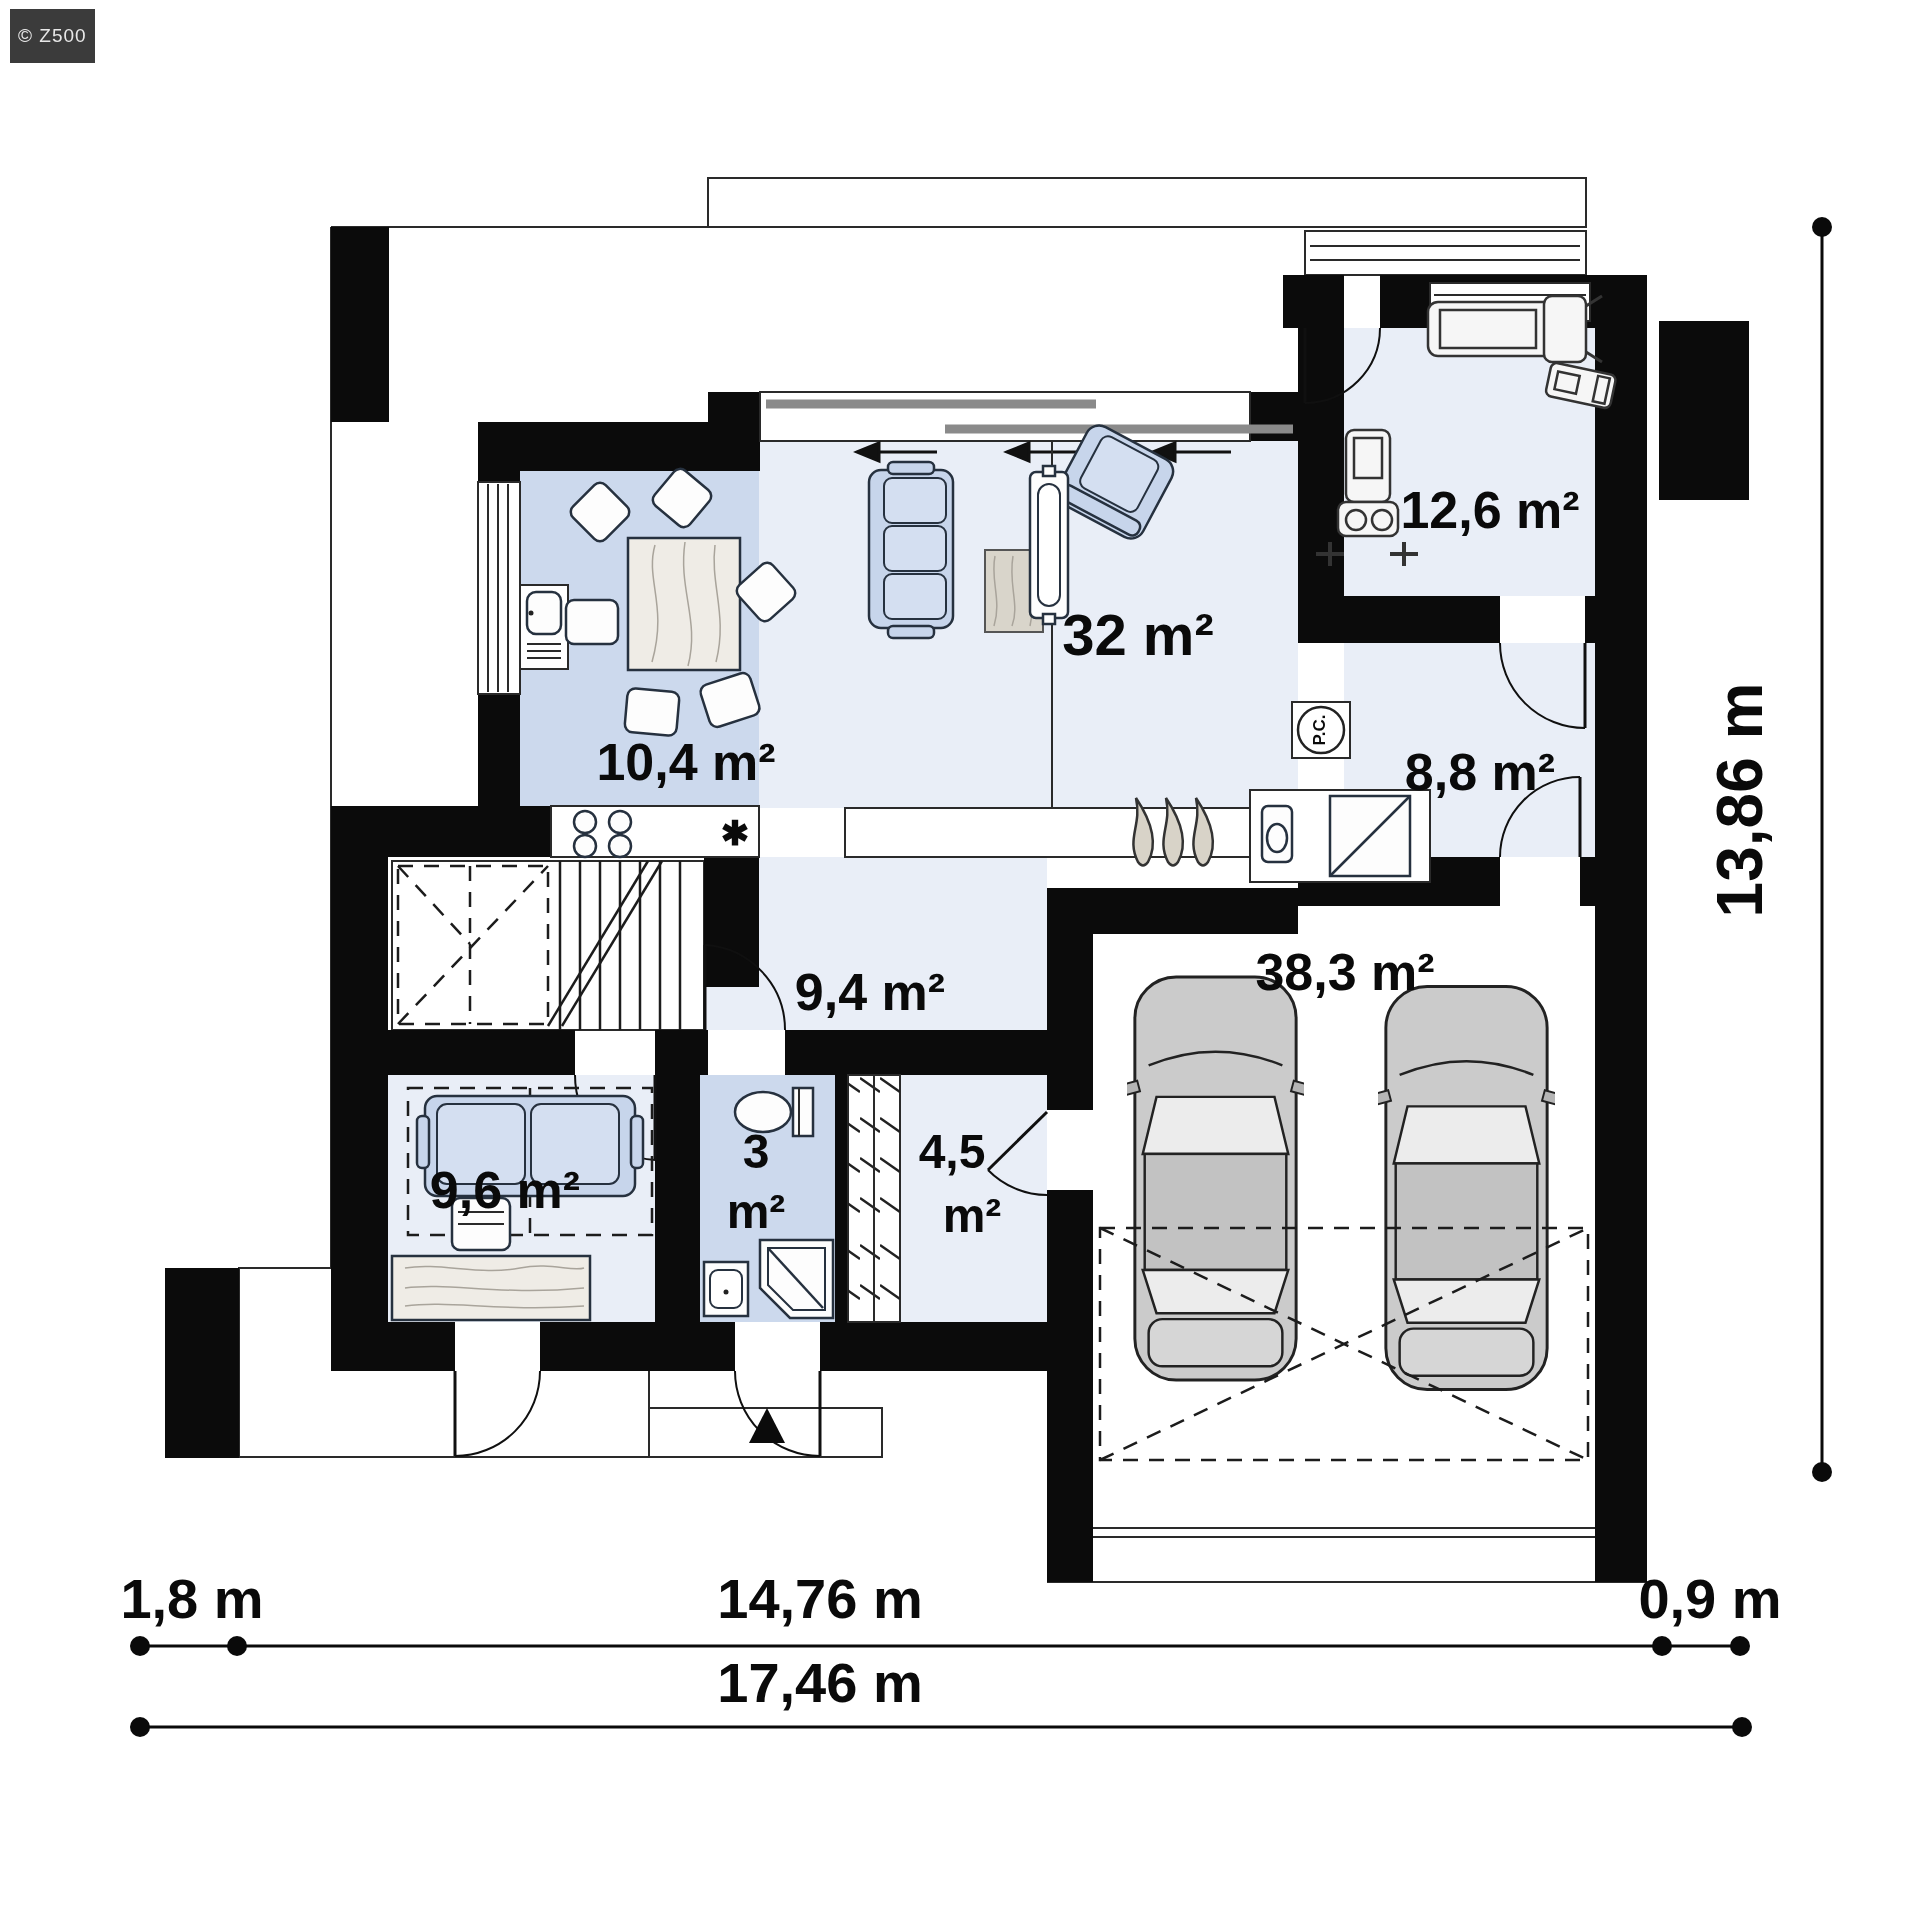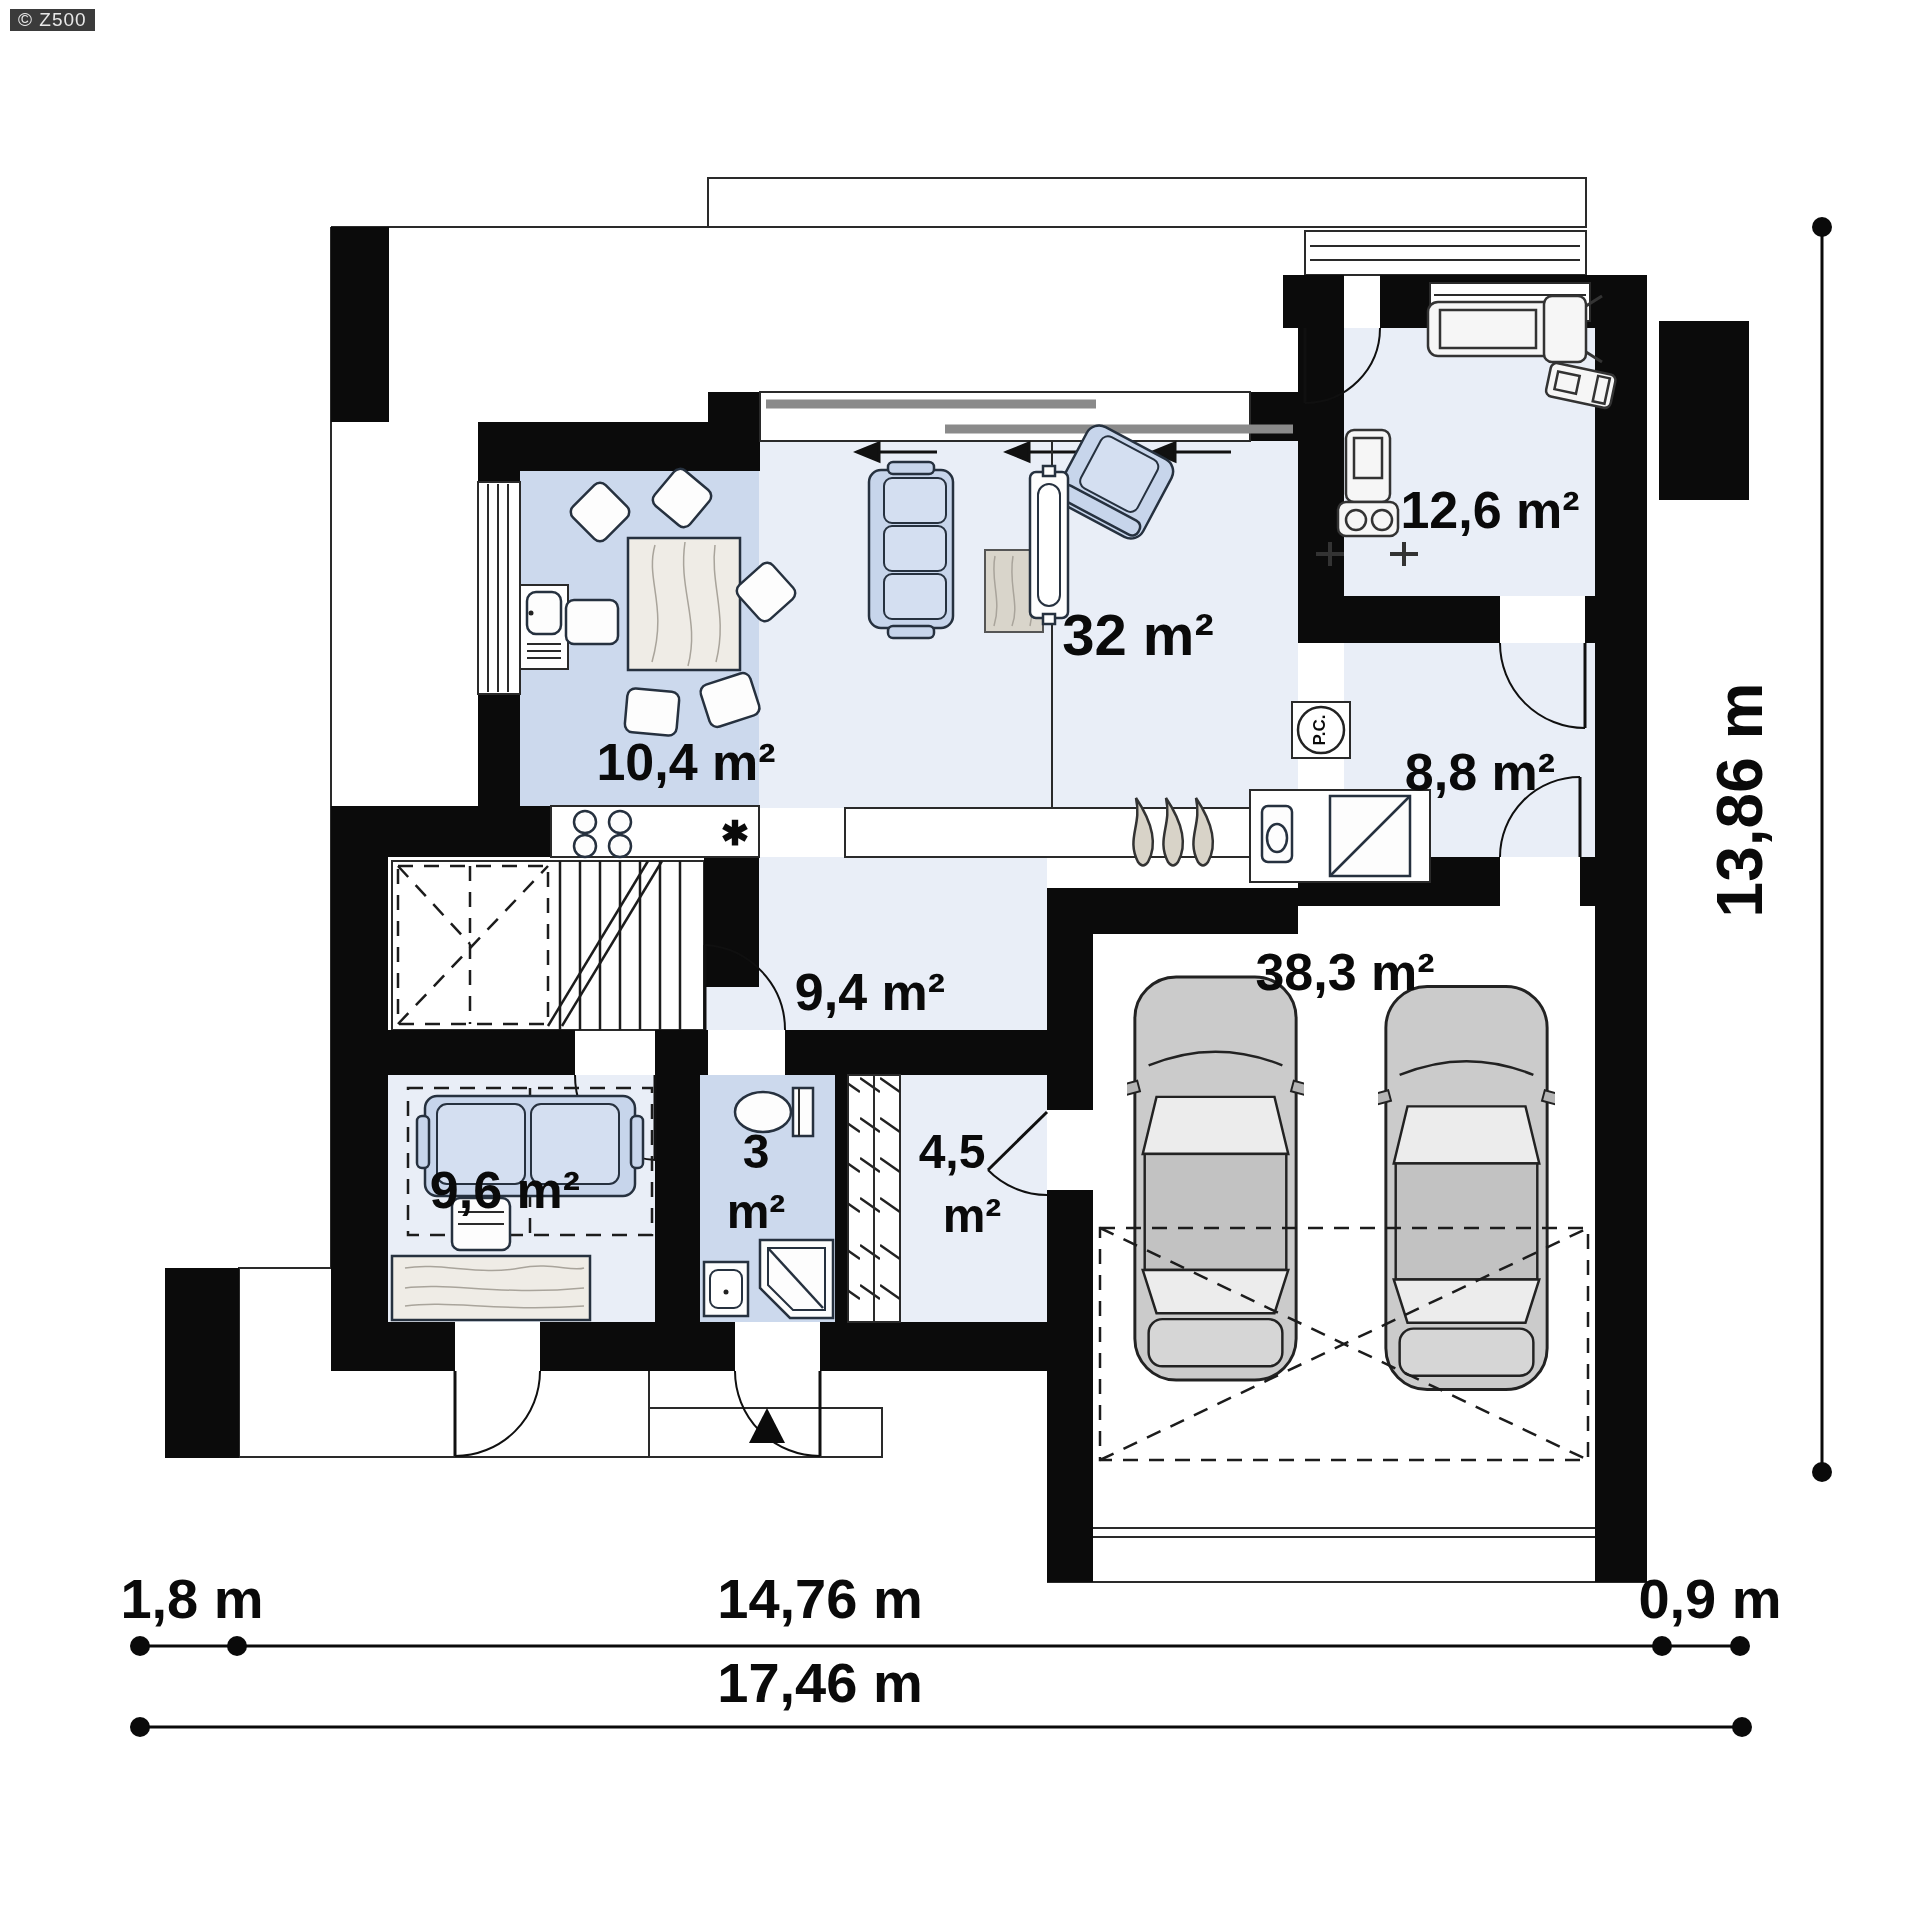--- a/index.html
+++ b/index.html
@@ -1,18 +1,18 @@
 <!DOCTYPE html>
 <html><head>
 <meta charset="utf-8">
 <style>
   html,body{margin:0;padding:0;background:#fff;width:1920px;height:1920px;overflow:hidden;}
   #stage{position:relative;width:1920px;height:1920px;background:#fff;font-family:"Liberation Sans",sans-serif;}
   #watermark{position:absolute;left:10px;top:9px;background:#3b3b3b;color:#e8e8e8;
-    font-family:"Liberation Sans",sans-serif;font-size:19px;padding:0 8px;letter-spacing:1px;}
+    font-family:"Liberation Sans",sans-serif;font-size:19px;padding:16px 8px;letter-spacing:1px;}
   svg{position:absolute;left:0;top:0;}
   .w{fill:#0b0b0b;}
   .thin{fill:#fff;stroke:#2a2a2a;stroke-width:2;}
   .line{stroke:#2a2a2a;stroke-width:2;fill:none;}
   .glass{stroke:#8a8a8a;stroke-width:9;fill:none;}
   .furn{fill:#fdfdfd;stroke:#26313f;stroke-width:2.5;}
   .bluef{fill:#c7d5eb;stroke:#26313f;stroke-width:2.5;}
   .wood{fill:#efece6;stroke:#26313f;stroke-width:2.5;}
   .grain{fill:none;stroke:#a9a49b;stroke-width:1.5;}
   .door{fill:none;stroke:#101010;stroke-width:2;}

